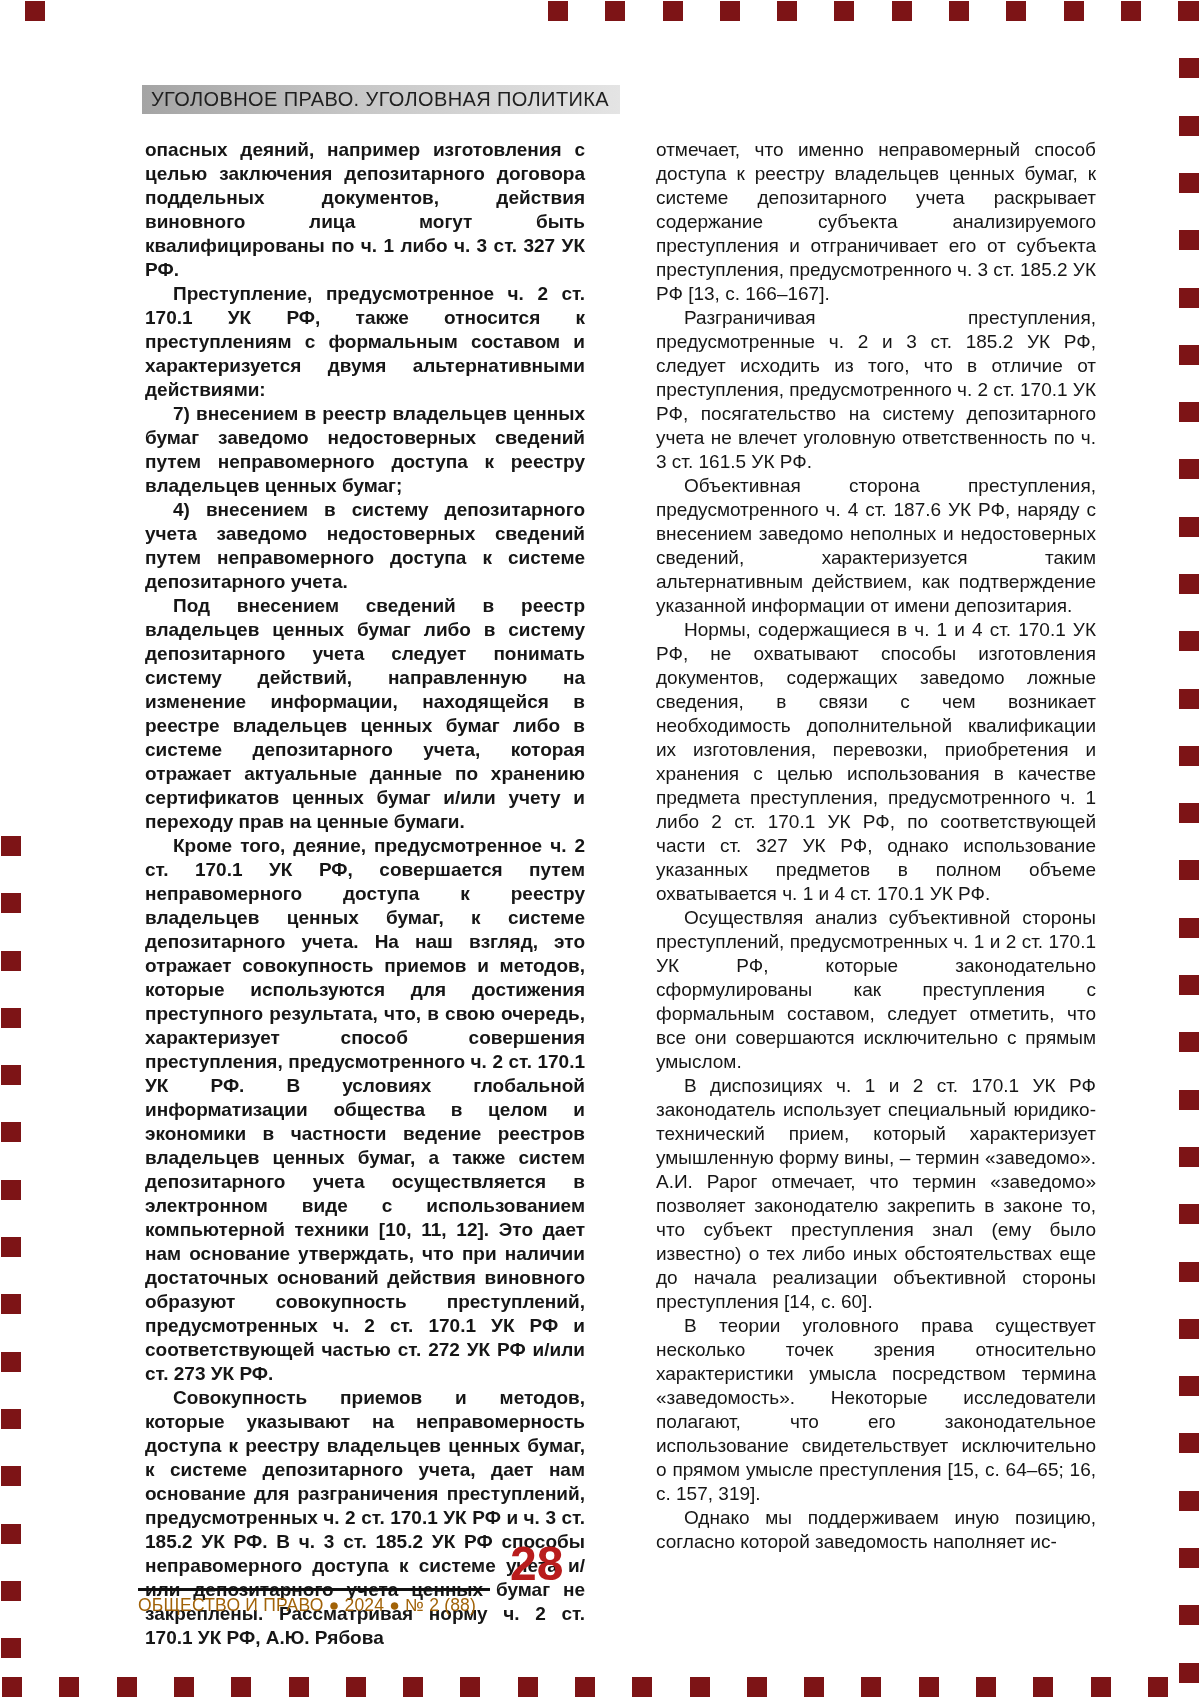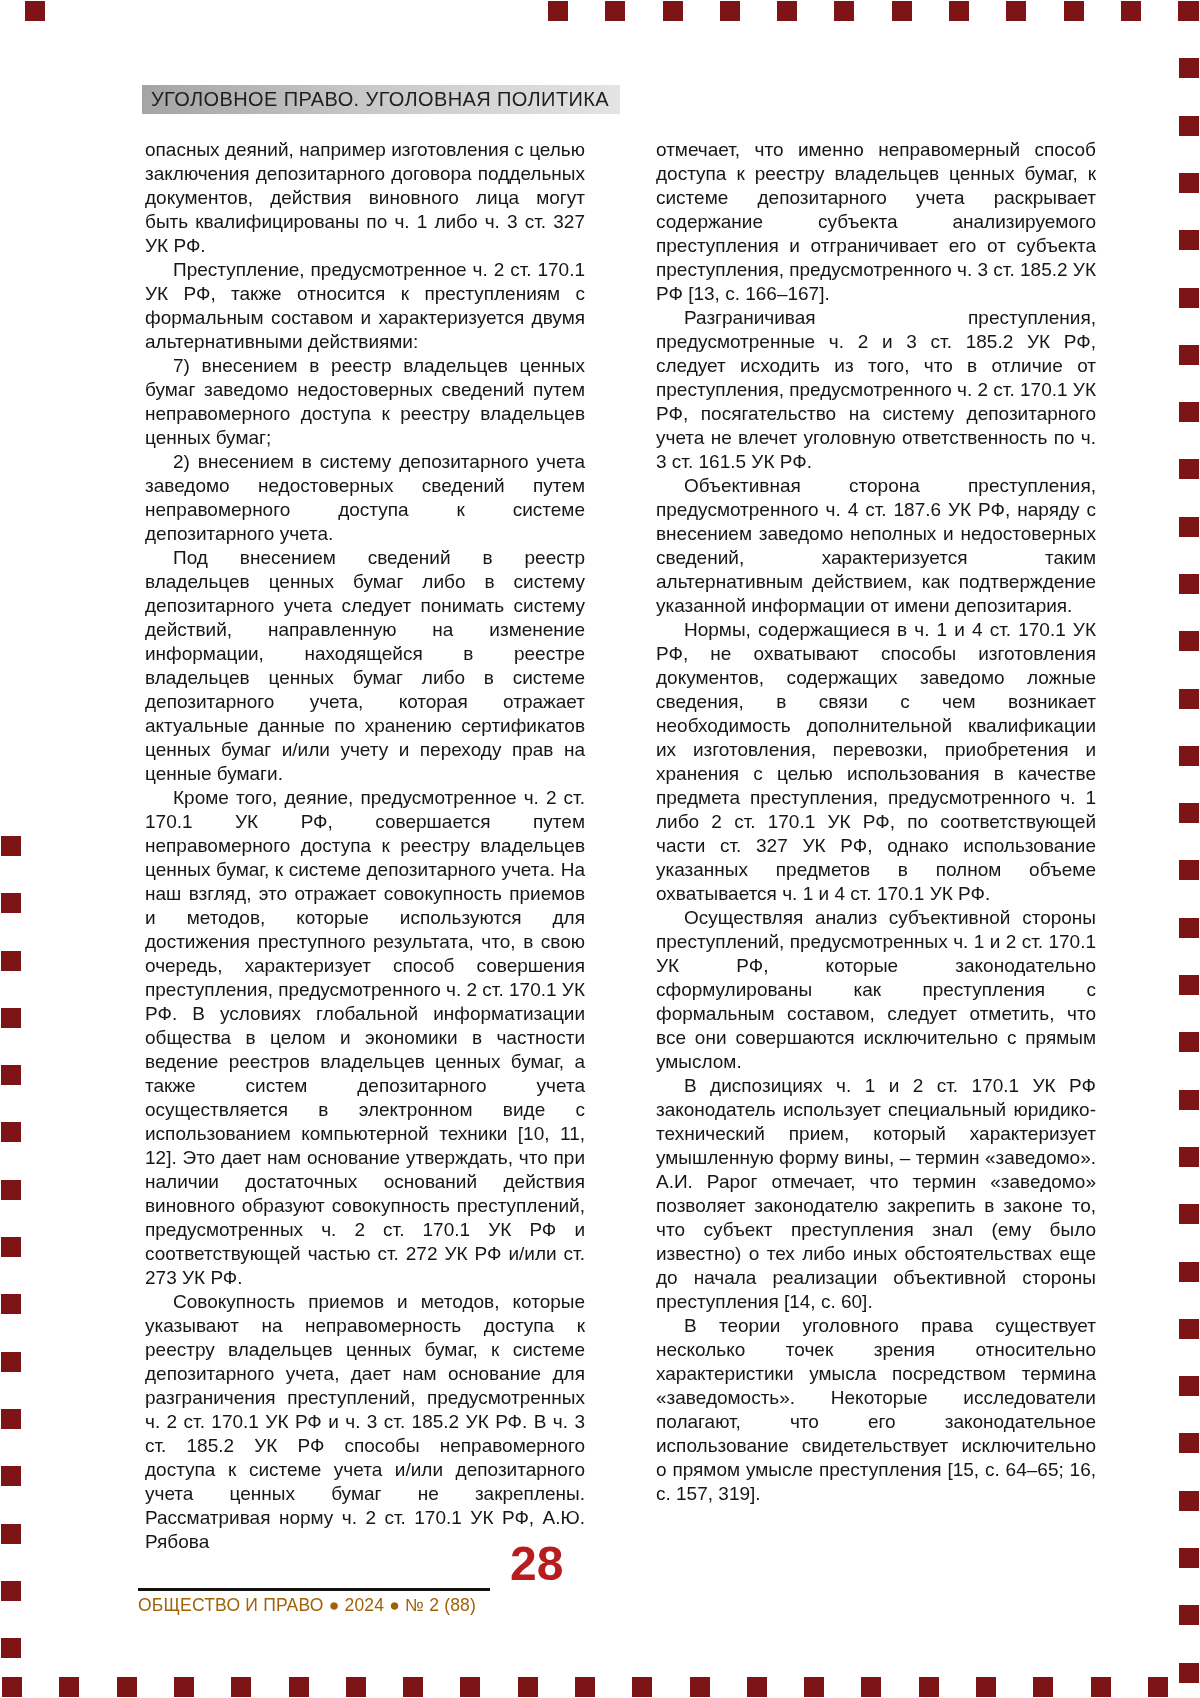--- a/index.html
+++ b/index.html
@@ -18,21 +18,21 @@
     padding-left:9px;box-sizing:border-box;
     font-size:20px;letter-spacing:0.4px;color:#1f1f1f;
     white-space:nowrap;
   }
   .col{
     position:absolute;top:138px;width:440px;
     font-size:19px;line-height:24px;
     text-align:justify;
     color:#161616;
   }
-  .col-left{left:145px;}
+  .col-left{left:145px;font-weight:bold;}
   .col-right{left:617px;margin-left:39px;}
   .para{margin:0;text-indent:28px;}
   .para.noindent{text-indent:0;}
   .footrule{
     position:absolute;left:138px;top:1588px;width:352px;height:3px;background:#111111;
   }
   .pagenum{
     position:absolute;left:510px;top:1540px;
     font-size:48px;font-weight:700;color:#b91c1c;line-height:1;
   }
@@ -49,33 +49,34 @@
 <div id="page">
 
   <div class="band">
     <span>УГОЛОВНОЕ ПРАВО. УГОЛОВНАЯ ПОЛИТИКА</span>
   </div>
 
   <div class="col col-left" id="col-left">
       <p class="para noindent">опасных деяний, например изготовления с целью заключения депозитарного договора поддельных документов, действия виновного лица могут быть квалифицированы по ч. 1 либо ч. 3 ст. 327 УК РФ.</p>
       <p class="para">Преступление, предусмотренное ч. 2 ст. 170.1 УК РФ, также относится к преступлениям с формальным составом и характеризуется двумя альтернативными действиями:</p>
       <p class="para">7) внесением в реестр владельцев ценных бумаг заведомо недостоверных сведений путем неправомерного доступа к реестру владельцев ценных бумаг;</p>
-      <p class="para">2) внесением в систему депозитарного учета заведомо недостоверных сведений путем неправомерного доступа к системе депозитарного учета.</p>
+      <p class="para">4) внесением в систему депозитарного учета заведомо недостоверных сведений путем неправомерного доступа к системе депозитарного учета.</p>
       <p class="para">Под внесением сведений в реестр владельцев ценных бумаг либо в систему депозитарного учета следует понимать систему действий, направленную на изменение информации, находящейся в реестре владельцев ценных бумаг либо в системе депозитарного учета, которая отражает актуальные данные по хранению сертификатов ценных бумаг и/или учету и переходу прав на ценные бумаги.</p>
       <p class="para">Кроме того, деяние, предусмотренное ч. 2 ст. 170.1 УК РФ, совершается путем неправомерного доступа к реестру владельцев ценных бумаг, к системе депозитарного учета. На наш взгляд, это отражает совокупность приемов и методов, которые используются для достижения преступного результата, что, в свою очередь, характеризует способ совершения преступления, предусмотренного ч. 2 ст. 170.1 УК РФ. В условиях глобальной информатизации общества в целом и экономики в частности ведение реестров владельцев ценных бумаг, а также систем депозитарного учета осуществляется в электронном виде с использованием компьютерной техники [10, 11, 12]. Это дает нам основание утверждать, что при наличии достаточных оснований действия виновного образуют совокупность преступлений, предусмотренных ч. 2 ст. 170.1 УК РФ и соответствующей частью ст. 272 УК РФ и/или ст. 273 УК РФ.</p>
       <p class="para">Совокупность приемов и методов, которые указывают на неправомерность доступа к реестру владельцев ценных бумаг, к системе депозитарного учета, дает нам основание для разграничения преступлений, предусмотренных ч. 2 ст. 170.1 УК РФ и ч. 3 ст. 185.2 УК РФ. В ч. 3 ст. 185.2 УК РФ способы неправомерного доступа к системе учета и/или депозитарного учета ценных бумаг не закреплены. Рассматривая норму ч. 2 ст. 170.1 УК РФ, А.Ю. Рябова</p>
     </div>
   <div class="col col-right" id="col-right">
       <p class="para noindent">отмечает, что именно неправомерный способ доступа к реестру владельцев ценных бумаг, к системе депозитарного учета раскрывает содержание субъекта анализируемого преступления и отграничивает его от субъекта преступления, предусмотренного ч. 3 ст. 185.2 УК РФ [13, с. 166–167].</p>
       <p class="para">Разграничивая преступления, предусмотренные ч. 2 и 3 ст. 185.2 УК РФ, следует исходить из того, что в отличие от преступления, предусмотренного ч. 2 ст. 170.1 УК РФ, посягательство на систему депозитарного учета не влечет уголовную ответственность по ч. 3 ст. 161.5 УК РФ.</p>
       <p class="para">Объективная сторона преступления, предусмотренного ч. 4 ст. 187.6 УК РФ, наряду с внесением заведомо неполных и недостоверных сведений, характеризуется таким альтернативным действием, как подтверждение указанной информации от имени депозитария.</p>
       <p class="para">Нормы, содержащиеся в ч. 1 и 4 ст. 170.1 УК РФ, не охватывают способы изготовления документов, содержащих заведомо ложные сведения, в связи с чем возникает необходимость дополнительной квалификации их изготовления, перевозки, приобретения и хранения с целью использования в качестве предмета преступления, предусмотренного ч. 1 либо 2 ст. 170.1 УК РФ, по соответствующей части ст. 327 УК РФ, однако использование указанных предметов в полном объеме охватывается ч. 1 и 4 ст. 170.1 УК РФ.</p>
       <p class="para">Осуществляя анализ субъективной стороны преступлений, предусмотренных ч. 1 и 2 ст. 170.1 УК РФ, которые законодательно сформулированы как преступления с формальным составом, следует отметить, что все они совершаются исключительно с прямым умыслом.</p>
       <p class="para">В диспозициях ч. 1 и 2 ст. 170.1 УК РФ законодатель использует специальный юридико-технический прием, который характеризует умышленную форму вины, – термин «заведомо». А.И. Рарог отмечает, что термин «заведомо» позволяет законодателю закрепить в законе то, что субъект преступления знал (ему было известно) о тех либо иных обстоятельствах еще до начала реализации объективной стороны преступления [14, с. 60].</p>
       <p class="para">В теории уголовного права существует несколько точек зрения относительно характеристики умысла посредством термина «заведомость». Некоторые исследователи полагают, что его законодательное использование свидетельствует исключительно о прямом умысле преступления [15, с. 64–65; 16, с. 157, 319].</p>
+      <p class="para">Однако мы поддерживаем иную позицию, согласно которой заведомость наполняет ис-</p>
     </div>
 
   <div class="pagenum">28</div>
   <div class="footrule"></div>
   <div class="footline">ОБЩЕСТВО И ПРАВО ● 2024 ● № 2 (88)</div>
 
   <div id="marks">
       <div class="mark" style="background: rgb(125, 20, 22); width: 20px; height: 20px; left: 548px; top: 1px;"></div>
       <div class="mark" style="background: rgb(125, 20, 22); width: 20px; height: 20px; left: 605px; top: 1px;"></div>
       <div class="mark" style="background: rgb(125, 20, 22); width: 20px; height: 20px; left: 663px; top: 1px;"></div>

